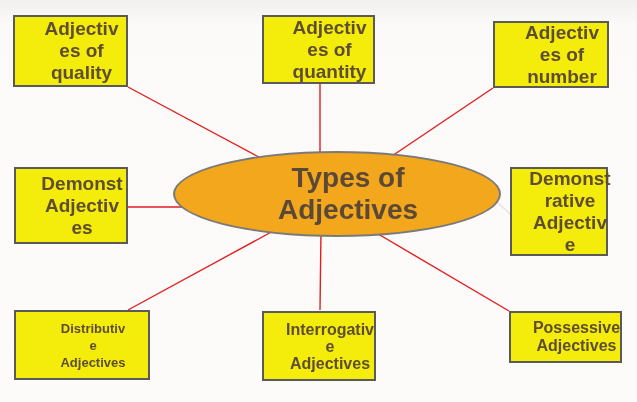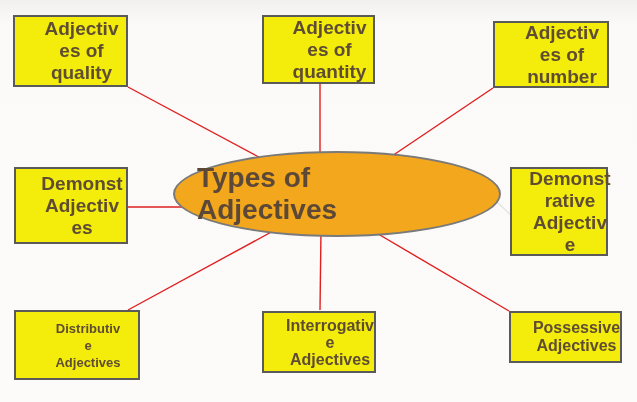--- a/index.html
+++ b/index.html
@@ -46,36 +46,36 @@
     white-space: pre-line;
     width: 100%;
     position: relative;
     margin-left: 22px;
   }
   .node-quality        { left: 13px;  top: 15px;  width: 115px; height: 72px; font-size: 19px; line-height: 22px; }
   .node-quantity       { left: 262px; top: 15px;  width: 113px; height: 69px; font-size: 19px; line-height: 22px; }
   .node-number         { left: 493px; top: 21px;  width: 116px; height: 67px; font-size: 19px; line-height: 22px; }
   .node-proper         { left: 14px;  top: 167px; width: 114px; height: 77px; font-size: 19px; line-height: 22px; }
   .node-demonstrative  { left: 510px; top: 167px; width: 98px;  height: 89px; font-size: 19px; line-height: 22px; }
-  .node-distributive   { left: 14px;  top: 310px; width: 126px; height: 70px; font-size: 13px; line-height: 17px; justify-content: center; }
-  .node-interrogative  { left: 262px; top: 311px; width: 114px; height: 62px; font-size: 16px; line-height: 17px; }
+  .node-distributive   { left: 14px;  top: 310px; width: 136px; height: 70px; font-size: 13px; line-height: 17px; justify-content: center; }
+  .node-interrogative  { left: 262px; top: 311px; width: 114px; height: 70px; font-size: 16px; line-height: 17px; }
   .node-possessive     { left: 509px; top: 311px; width: 113px; height: 52px; font-size: 16px; line-height: 18px; }
   .center-ellipse {
     position: absolute;
     z-index: 2;
     box-sizing: border-box;
     left: 173px; top: 151px;
     width: 328px; height: 86px;
     border-radius: 50%;
     background: var(--ellipse-fill, #f2a71d);
     border: 2px solid var(--ellipse-border, #7a7a7a);
     display: flex;
     align-items: center;
     justify-content: center;
-    text-align: left;
+    text-align: center;
     color: var(--ellipse-text, #5c4836);
     font-weight: bold;
     font-size: 28px;
     line-height: 32px;
   }
 </style>
 </head>
 <body>
 
 <div class="stage">

